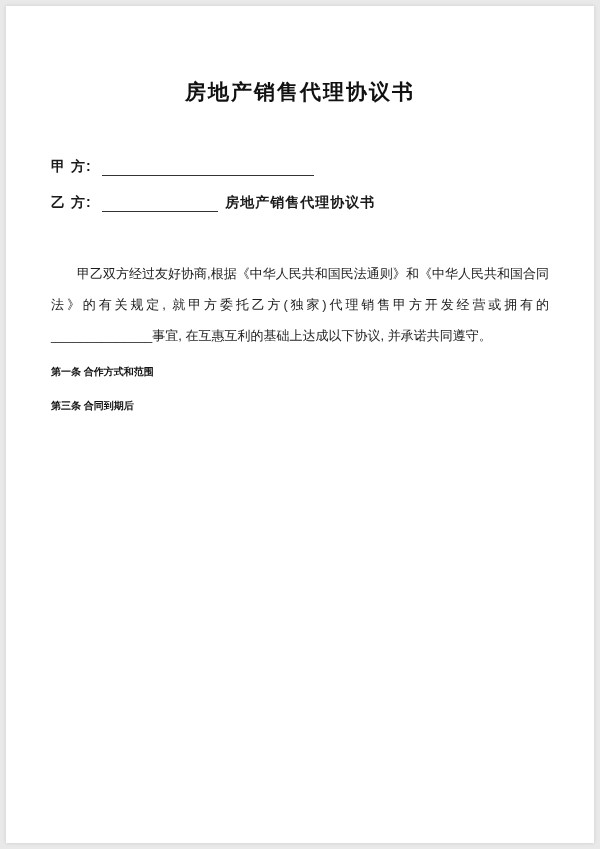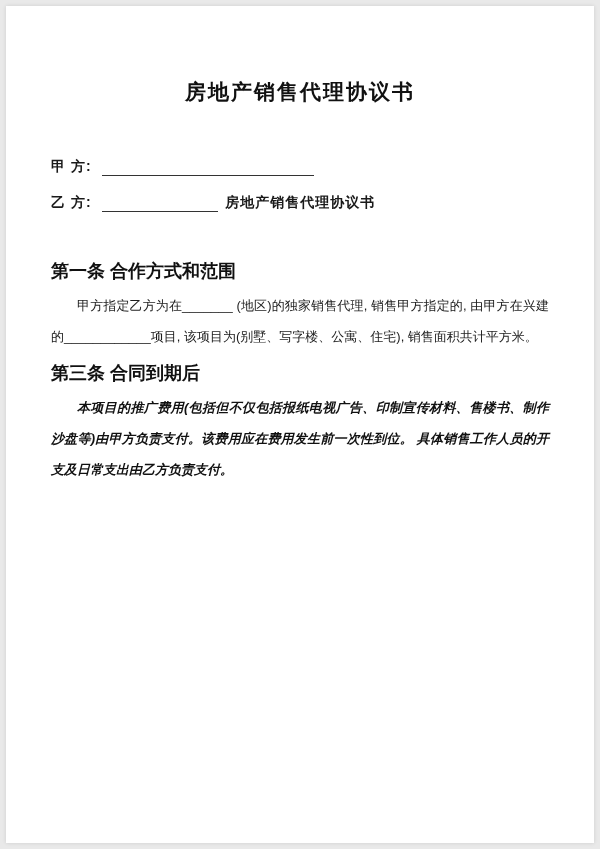--- a/index.html
+++ b/index.html
@@ -47,21 +47,21 @@
   }
   p.para{
     font-size:13px;
     line-height:31px;
     text-align:justify;
     text-indent:2em;
     margin:0;
     color:#1c1c1c;
   }
   h3.sec-heading{
-    font-size:18px;
+    font-size:10px;
     font-weight:bold;
     margin:8px 0 6px 0;
     line-height:26px;
     color:#111;
   }
   p.para.emphasis{
     font-weight:bold;
     font-style:italic;
     color:#111;
   }
@@ -79,27 +79,26 @@
   </div>
 
   <div class="party-line">
     <span>乙 方:</span>
     <span class="blank w110"></span>
     <span class="party-value">房地产销售代理协议书</span>
   </div>
 
   <div class="body-text">
 
+    <p class="para">甲乙双方经过友好协商,根据《中华人民共和国民法通则》和《中华人民共和国合同法》的有关规定, 就甲方委托乙方(独家)代理销售甲方开发经营或拥有的______________事宜, 在互惠互利的基础上达成以下协议, 并承诺共同遵守。</p>
 
     <h3 class="sec-heading">第一条 合作方式和范围</h3>
 
-    <p class="para">甲方指定乙方为在_______ (地区)的独家销售代理, 销售甲方指定的, 由甲方在兴建的____________项目, 该项目为(别墅、写字楼、公寓、住宅), 销售面积共计平方米。</p>
 
 
 
 
 
     <h3 class="sec-heading">第三条 合同到期后</h3>
 
-    <p class="para emphasis">本项目的推广费用(包括但不仅包括报纸电视广告、印制宣传材料、售楼书、制作沙盘等)由甲方负责支付。该费用应在费用发生前一次性到位。 具体销售工作人员的开支及日常支出由乙方负责支付。</p>
 
   </div>
 </div>
 
 </body></html>

